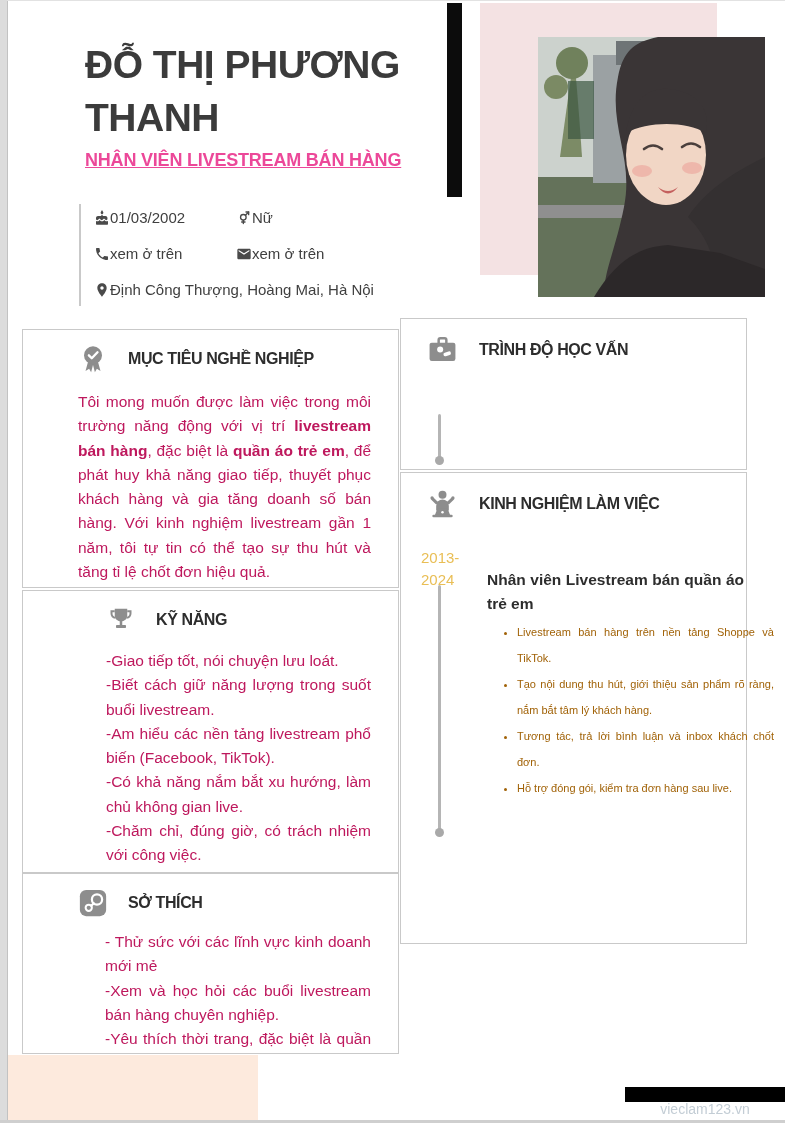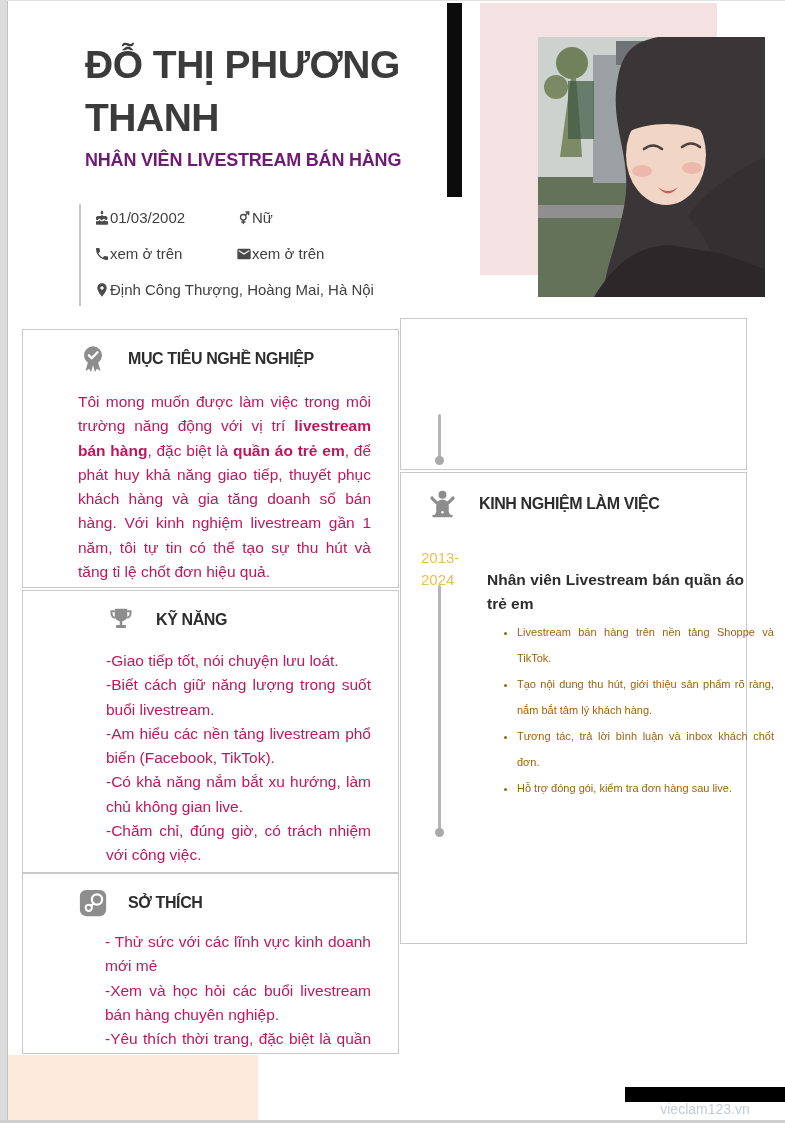--- a/index.html
+++ b/index.html
@@ -5,21 +5,21 @@
   html,body{margin:0;padding:0;}
   body{background:#e9e9e9;font-family:"Liberation Sans","DejaVu Sans",sans-serif;}
   .canvas{position:relative;width:785px;height:1123px;background:#fff;overflow:hidden;}
   
   .edge-left{position:absolute;left:0;top:0;width:7px;height:1123px;background:#dcdcdc;border-right:1px solid #c2c2c2;}
   .edge-bottom{position:absolute;left:0;top:1120px;width:785px;height:3px;background:#cfcfcf;}
   .edge-top{position:absolute;left:7px;top:0;width:778px;height:1px;background:#e2e2e2;}
 
   
   .name{position:absolute;left:85px;top:38px;width:345px;font-size:39px;font-weight:700;color:#3b3b3b;line-height:53px;letter-spacing:-0.5px;}
-  .subtitle{position:absolute;left:85px;top:150px;width:360px;font-size:18px;font-weight:700;color:#701a75;letter-spacing:-0.2px;}
+  .subtitle{position:absolute;left:85px;top:150px;width:360px;font-size:18px;font-weight:700;color:#ec4899;letter-spacing:-0.2px;text-decoration:underline;}
   .black-bar{position:absolute;left:447px;top:3px;width:15px;height:194px;background:#0c0c0c;}
   .pink-block{position:absolute;left:480px;top:3px;width:237px;height:272px;background:#f4e2e3;}
   .photo{position:absolute;left:538px;top:37px;width:227px;height:260px;overflow:hidden;}
 
   .info{position:absolute;left:79px;top:204px;width:345px;border-left:2px solid #c9c9c9;padding:2px 0 4px 13px;display:grid;grid-template-columns:138px 1fr;row-gap:12px;column-gap:4px;}
   .info-item{display:flex;align-items:center;font-size:15px;color:#3f3f3f;line-height:24px;}
   .info-item.wide{grid-column:1 / span 2;}
   .info-item svg{flex:0 0 auto;}
 
   
@@ -185,20 +185,29 @@
     </div>
     <div class="body-text hobbies-body">
 
     <div class="skill-line">- Thử sức với các lĩnh vực kinh doanh mới mẻ</div>
         <div class="skill-line">-Xem và học hỏi các buổi livestream bán hàng chuyên nghiệp.</div>
         <div class="skill-line">-Yêu thích thời trang, đặc biệt là quần áo trẻ em.</div>
       </div>
   </div>
 
   <div class="card card-education">
+    <div class="sec-head">
+      <svg class="sec-icon" width="33" height="33" viewBox="0 0 24 24">
+        <path d="M9.2 7.2 V5 a1.2 1.2 0 0 1 1.2 -1.2 h3.2 a1.2 1.2 0 0 1 1.2 1.2 v2.2" stroke="#8d8d8d" stroke-width="1.8" fill="none"></path>
+        <rect x="2.6" y="7" width="18.8" height="13.4" rx="1.6" fill="#8d8d8d"></rect>
+        <circle cx="10.3" cy="12" r="2.2" fill="#fff"></circle>
+        <rect x="12.6" y="13.8" width="5.6" height="2.7" rx="1.35" transform="rotate(-18 15.4 15.1)" fill="#fff"></rect>
+      </svg>
+      <span class="sec-title">TRÌNH ĐỘ HỌC VẤN</span>
+    </div>
     <div class="timeline tl-edu"></div>
   </div>
 
   <div class="card card-experience">
     <div class="sec-head">
       <svg class="sec-icon" width="33" height="33" viewBox="0 0 24 24">
         <g fill="#8d8d8d">
           <circle cx="12" cy="5.6" r="2.9"></circle>
           <path d="M7.4 13.6 a4.6 4.6 0 0 1 9.2 0 v3.4 h-9.2 Z"></path>
           <path d="M6.5 20.4 h11 l-1.7 -4.6 h-7.6 Z"></path>

